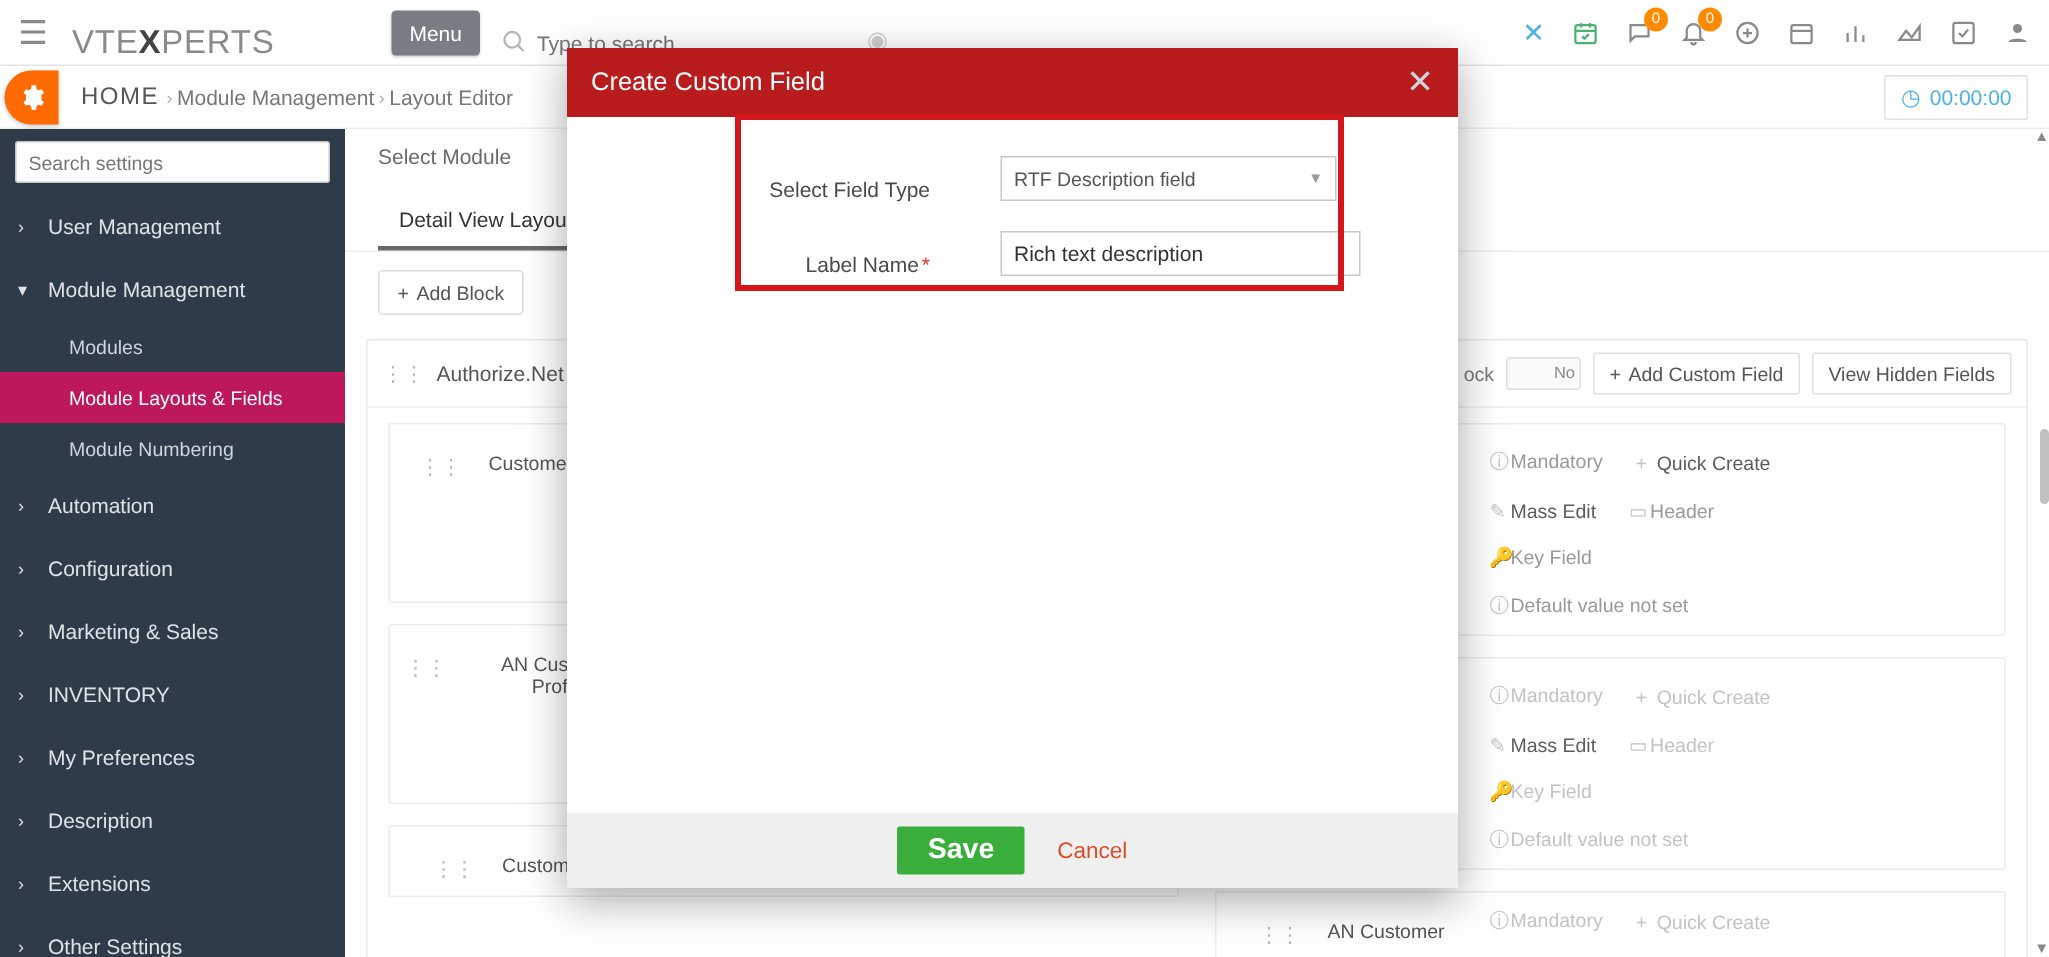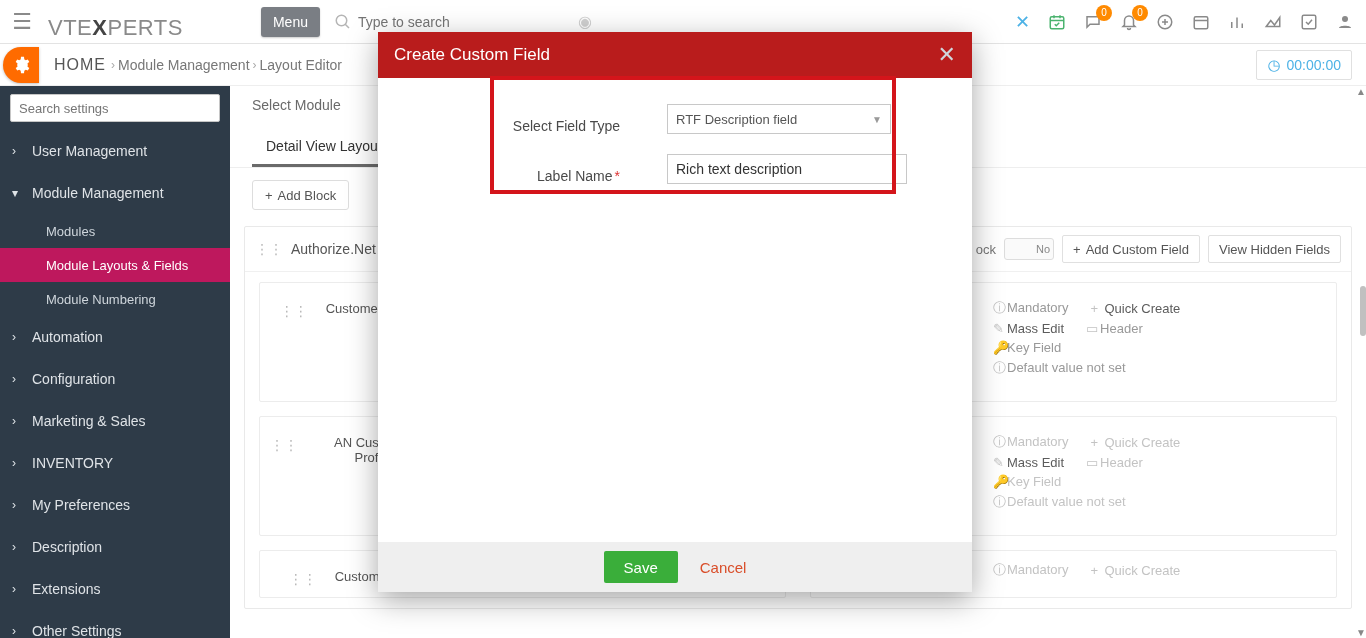--- a/index.html
+++ b/index.html
@@ -4,21 +4,21 @@
 <style>
   * { box-sizing: border-box; margin: 0; padding: 0; font-family: Arial, Helvetica, sans-serif; }
   body { background: #fff; width: 1366px; height: 638px; overflow: hidden; position: relative; color: #333; }
   
   
   .topbar { height: 44px; background: #fff; border-bottom: 1px solid #e3e3e3; display: flex; align-items: center; }
   .hamburger { width: 44px; height: 44px; display: flex; align-items: center; justify-content: center; font-size: 22px; color: #8a8a8a; cursor: pointer; }
   .logo { height: 44px; display: flex; align-items: center; padding: 12px 10px 0 4px; font-size: 22px; font-weight: 300; letter-spacing: 0.5px; color: #8a8a8a; }
   .logo b { font-weight: 600; color: #444; }
   .menu-btn { margin-left: 68px; background: #7a7e84; color: #fff; height: 30px; padding: 0 12px; border-radius: 3px; display: flex; align-items: center; font-size: 14px; cursor: pointer; box-shadow: 0 1px 2px rgba(0,0,0,0.2); }
-  .search-wrap { margin-left: 6px; height: 30px; width: 290px; display:flex; align-items:center; color:#b5b5b5; }
+  .search-wrap { margin-left: 6px; height: 30px; width: 290px; display:flex; align-items:flex-end; color:#b5b5b5; }
   .search-wrap .si { font-size:16px; margin-left:8px; margin-right:6px;}
   .search-wrap input { border:none; outline:none; background:transparent; font-size:14px; color:#555; width: 220px;}
   .search-wrap .close-circle { color:#d0d0d0; font-size:16px; }
   .top-icons { margin-left:auto; display:flex; align-items:center; padding-right:12px; gap:18px; color:#8a8a8a; }
   .top-icons .ic { font-size:18px; cursor:pointer; position:relative; }
   .top-icons .badge { position:absolute; top:-8px; right:-10px; background:#ff8a00; color:#fff; border-radius:10px; font-size:10px; width:16px; height:16px; display:flex; align-items:center; justify-content:center;}
   
   
   .gear-panel { position:absolute; top:44px; left:0; width:42px; height:42px; display:flex; align-items:center; justify-content:center; }
   .gear-btn { width:36px; height:36px; background:#ff6b00; border-radius:50% 0 0 50%; display:flex; align-items:center; justify-content:center; color:#fff; font-size:20px; box-shadow:0 1px 3px rgba(0,0,0,0.25); cursor:pointer;}
@@ -57,38 +57,38 @@
   .block-title { font-size:14px; color:#555; flex:1;}
   .block-controls { display:flex; align-items:center; gap:8px; font-size:13px; color:#777;}
   .switch { width:50px; height:22px; border:1px solid #ddd; border-radius:3px; display:flex; align-items:center; justify-content:flex-end; font-size:11px; color:#888; padding-right:3px; background:#fafafa;}
   .ctl-btn { border:1px solid #e0e0e0; border-radius:2px; height:28px; padding:0 10px; display:flex; align-items:center; gap:5px; cursor:pointer; color:#555;}
   
   .fields-grid { display:flex; gap:24px; padding:10px 14px;}
   .field-col { flex:1; display:flex; flex-direction:column; gap:14px;}
   .field-card { border:1px solid #ececec; border-radius:2px; padding:10px; display:flex; gap:12px; min-height:120px;}
   .fc-left { width:160px; display:flex; align-items:flex-start; gap:10px; font-size:13px; color:#555; padding-top:8px; text-align:center; justify-content:center;}
   .fc-left .drag-dots { margin-top:2px; }
-  .fc-right { flex:1; display:flex; flex-direction:column; gap:4px; font-size:13px; color:#999; padding-top:6px;}
+  .fc-right { flex:1; display:flex; flex-direction:column; gap:16px; font-size:13px; color:#999; padding-top:6px;}
   .fc-row { display:flex; align-items:center; gap:22px;}
   .fc-ic { width:14px; display:inline-flex; color:#c3c3c3;}
   .fc-lbl { width:82px;}
   .fc-active { color:#5c5c5c;}
   .modal { position:absolute; left:378px; top:32px; width:594px; height:560px; background:#fff; box-shadow:0 8px 28px rgba(0,0,0,0.35);}
   .modal-head { height:46px; background:#b91c1c; color:#fff; display:flex; align-items:center; padding:0 16px; font-size:17px;}
   .modal-head .close-x { margin-left:auto; font-size:22px; color:#cfd6dc; cursor:pointer;}
   .modal-body { padding:6px 0 0;}
   .highlight-box { position:absolute; top:76px; left:490px; width:406px; height:118px; border:4px solid #d4151b; pointer-events:none; }
   .form-row { display:flex; align-items:flex-end; margin:20px 0 0;gap:29px; }
   .form-lbl { width:260px; text-align:right; font-size:14px; color:#4a4a4a; padding-right:18px;}
   .form-lbl .req { color:#d33; margin-left:2px;}
   .form-select { width:224px; height:30px; border:1px solid #c8c8c8; background:#fff; display:flex; align-items:center; justify-content:space-between; padding:0 8px; font-size:13px; color:#555;}
   .form-select .dd { color:#999; font-size:10px;}
   .form-input { width:240px; height:30px; border:1px solid #c8c8c8; padding:0 8px; font-size:14px; color:#333; outline:none;}
   .modal-foot { position:absolute; bottom:0; left:0; right:0; height:50px; background:#efefef; display:flex; align-items:center; justify-content:center; gap:22px;}
-  .btn-save { background:#3aae3a; color:#fff; border:none; height:32px; padding:0 20px; font-size:15px; border-radius:2px; cursor:pointer; font-weight:400;}
+  .btn-save { background:#3aae3a; color:#fff; border:none; height:32px; padding:0 20px; font-size:19px; border-radius:2px; cursor:pointer; font-weight:700;}
   .btn-cancel { background:transparent; border:none; color:#d94e2a; font-size:15px; cursor:pointer;}
   
   
   .scroll-hint { position:absolute; right:0; top:86px; width:10px; bottom:0;}
   .scroll-thumb { position:absolute; right:0; top:200px; width:6px; height:50px; background:#c0c0c0; border-radius:3px;}
   .svg-ic { width:18px; height:18px; display:block;}
 </style>
 </head>
 <body>
 

